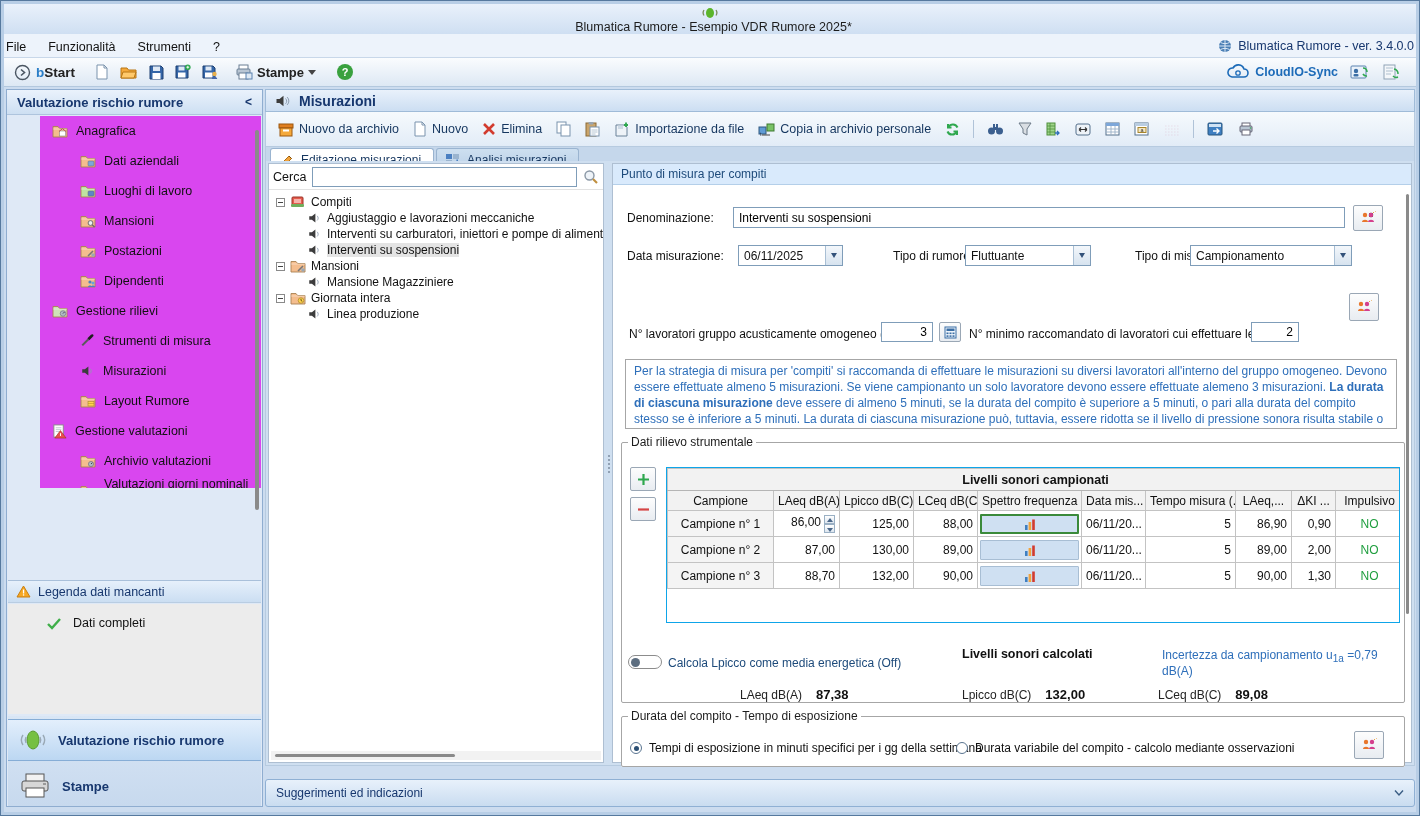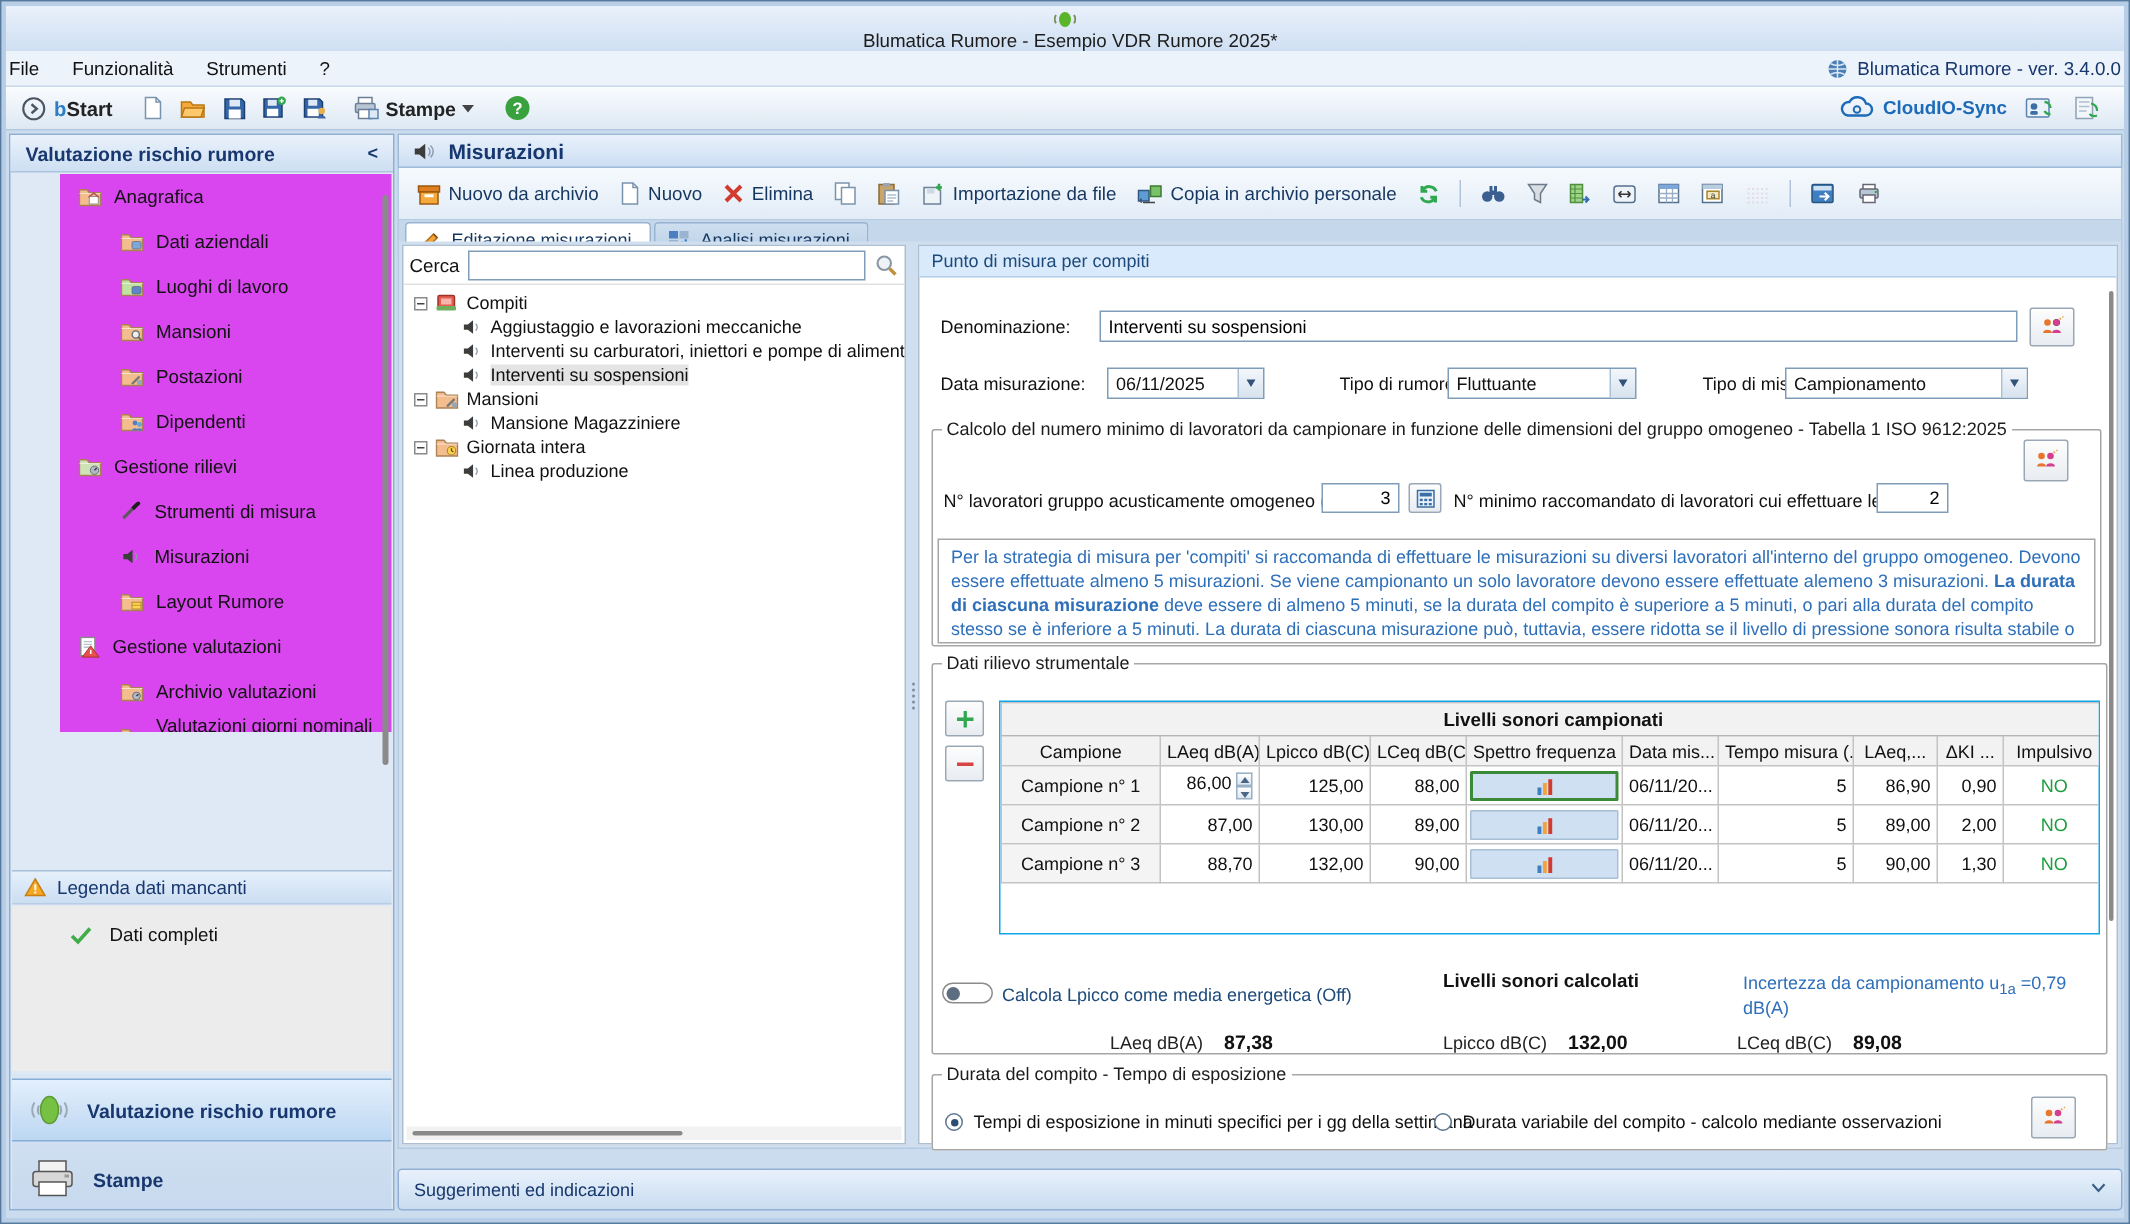--- a/index.html
+++ b/index.html
@@ -746,23 +746,20 @@
           <div class="frow" style="left:522px; top:64px;">
               <span>Tipo di misura:</span>
             </div>
           <div class="combo" style="position:absolute; left:577px; top:60px; width:162px;">
             <span class="val">Campionamento</span>
               <span class="dd">
                 <span class="caret"></span>
               </span>
           </div>
 
-          <fieldset class="grp" style="left:8px; top:94px; width:780px; height:152px;">
-            <legend>Calcolo del numero minimo di lavoratori da campionare in funzione delle dimensioni del gruppo omogeneo - Tabella 1 ISO 9612:2025</legend>
-          </fieldset>
           <div class="sq-btn" style="position:absolute; left:736px; top:108px; width:30px; height:28px;">
             <svg width="18" height="16" viewBox="0 0 18 16">
                 <circle cx="6" cy="5" r="2.2" fill="#e8762c"></circle>
                 <path d="M3 12c0-3 6-3 6 0z" fill="#e8762c"></path>
                 <circle cx="12" cy="5" r="2.2" fill="#d43f8d"></circle>
                 <path d="M9 12c0-3 6-3 6 0z" fill="#d43f8d"></path>
                 <path d="M14 2l1 1M16 1l.6.6" stroke="#e8a23f" stroke-width="1"></path>
               </svg>
           </div>
           <div class="frow" style="left:16px; top:142px;">

